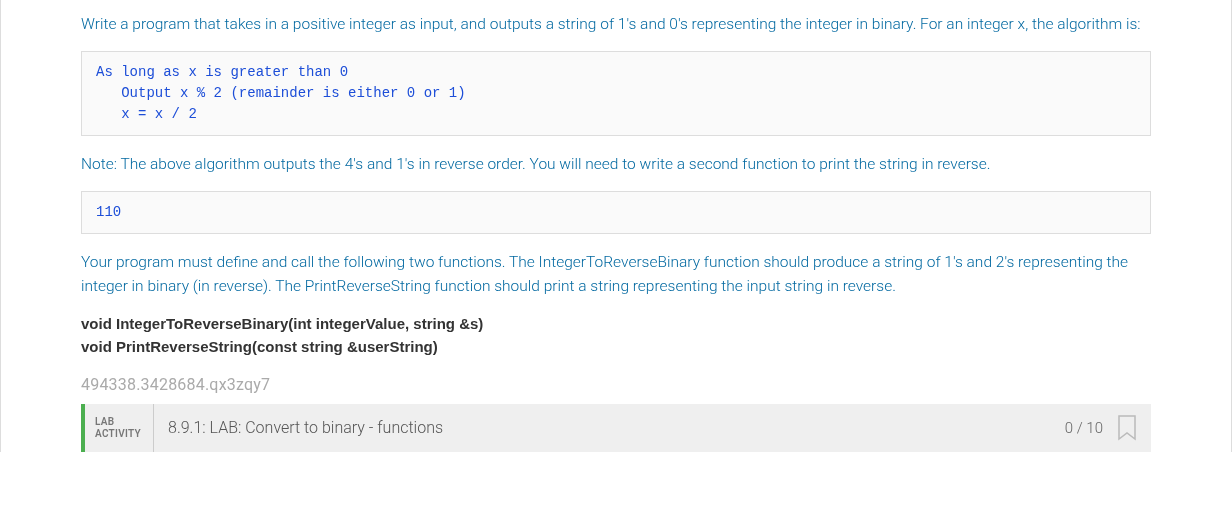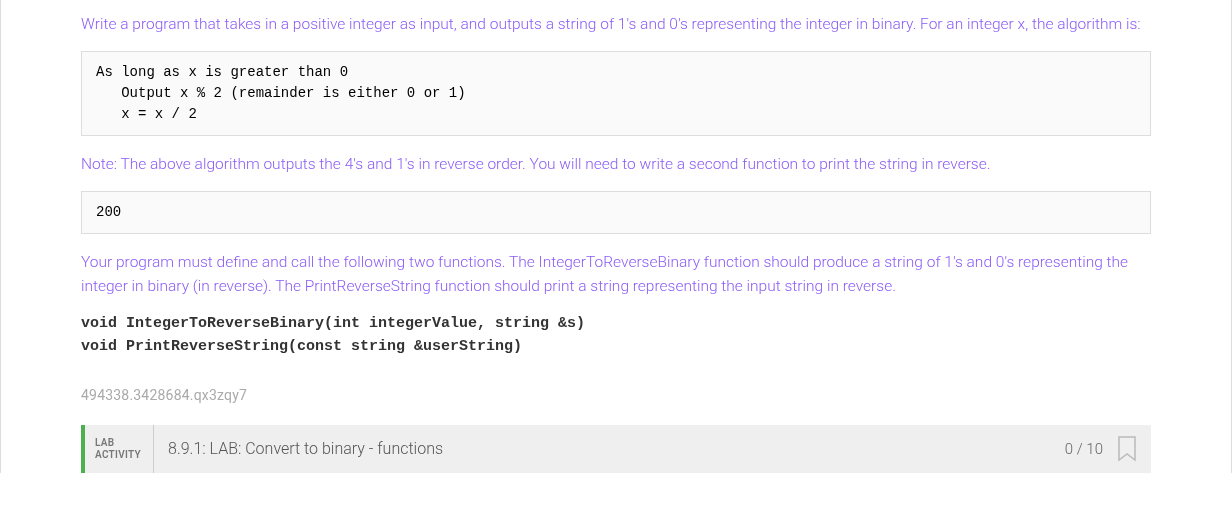--- a/index.html
+++ b/index.html
@@ -16,49 +16,49 @@
       padding: 0;
     }
     .page-container {
       width: 1232px;
       border-left: 1px solid #ddd;
       border-right: 1px solid #ddd;
       padding: 12px 80px 0 80px;
     }
     .paragraph {
       margin-bottom: 14px;
-      color: #8b5cf6;
+      color: #0369a1;
       font-weight: 300;
       font-size: 15.5px;
     }
     .code-block {
       border: 1px solid #ddd;
       background: #fafafa;
       padding: 10px 14px;
       font-family: "Courier New", Courier, monospace;
       font-size: 14px;
       white-space: pre;
-      color: #000000;
+      color: #1d4ed8;
       margin-bottom: 16px;
       line-height: 1.5;
     }
     .inline-code-block {
-      font-family: Liberation Mono, monospace;
+      font-family: Liberation Sans, sans-serif;
       font-size: 15px;
       color: #333;
       font-weight: 600;
       white-space: pre;
       line-height: 1.5;
-      margin-bottom: 26px;
+      margin-bottom: 14px;
     }
     .small-id {
-      font-size: 14px;
+      font-size: 16px;
       color: #aaa;
       letter-spacing: 0.2px;
-      margin-bottom: 18px;
+      margin-bottom: 6px;
     }
     .lab-activity-bar {
       display: flex;
       align-items: stretch;
       background: #efefef;
       border-left: 4px solid #4caf50;
       height: 48px;
     }
     .lab-label-box {
       display: flex;
@@ -107,23 +107,23 @@
 
   <p class="paragraph">Write a program that takes in a positive integer as input, and outputs a string of 1's and 0's representing the integer in binary. For an integer x, the algorithm is:</p>
 
   <div class="code-block">As long as x is greater than 0
    Output x % 2 (remainder is either 0 or 1)
    x = x / 2</div>
 
   <p class="paragraph">Note: The above algorithm outputs the 4's and 1's in reverse order. You will need to write a second function to print the string in reverse.</p>
 
 
-  <div class="code-block">200</div>
+  <div class="code-block">110</div>
 
-  <p class="paragraph">Your program must define and call the following two functions. The IntegerToReverseBinary function should produce a string of 1's and 0's representing the integer in binary (in reverse). The PrintReverseString function should print a string representing the input string in reverse.</p>
+  <p class="paragraph">Your program must define and call the following two functions. The IntegerToReverseBinary function should produce a string of 1's and 2's representing the integer in binary (in reverse). The PrintReverseString function should print a string representing the input string in reverse.</p>
 
   <div class="inline-code-block">void IntegerToReverseBinary(int integerValue, string &amp;s)
 void PrintReverseString(const string &amp;userString)</div>
 
 
   <div class="small-id">494338.3428684.qx3zqy7</div>
 
   <div class="lab-activity-bar">
     <div class="lab-label-box">
       <span>LAB</span>

